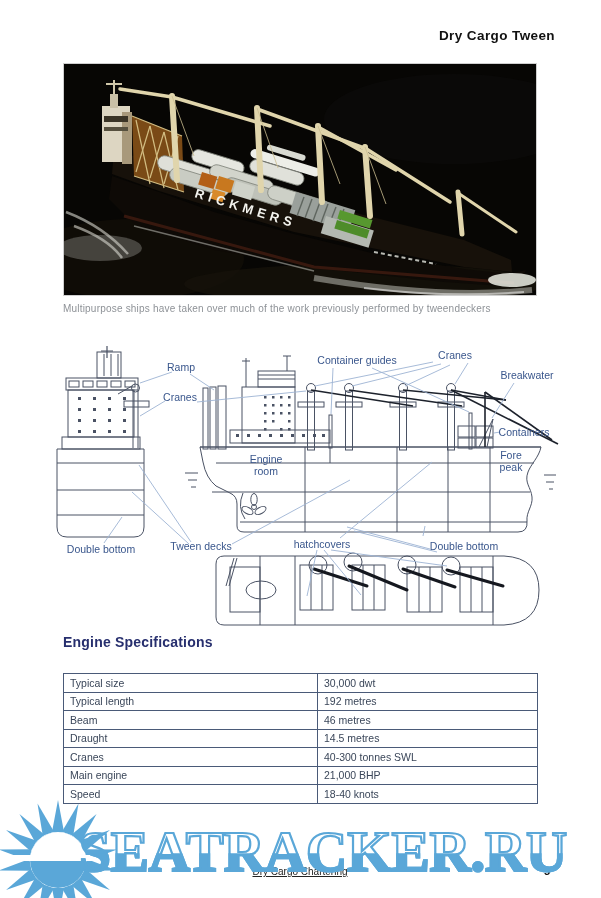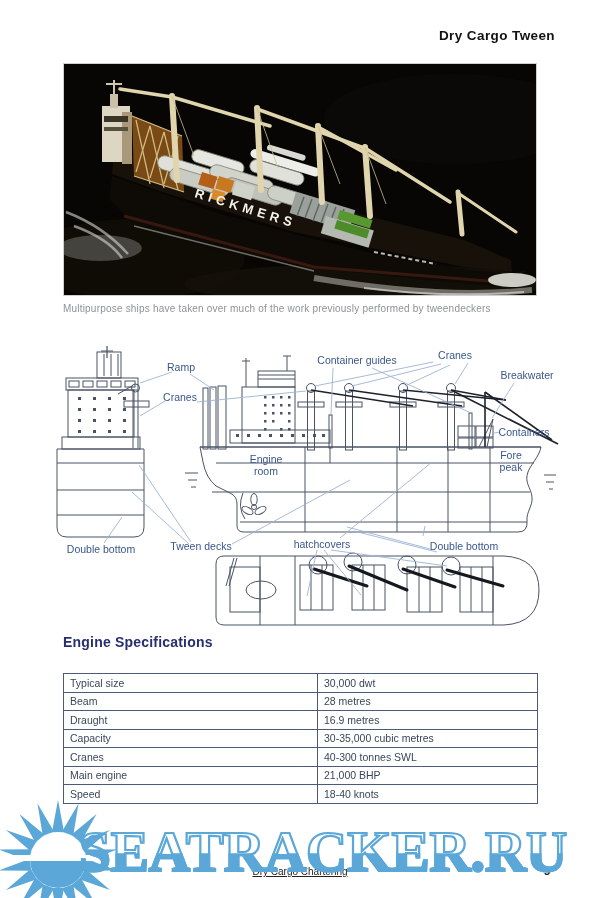--- a/index.html
+++ b/index.html
@@ -390,30 +390,30 @@
 
   <div class="spec-title">Engine Specifications</div>
 
   <table class="spec">
     <tbody id="spec-body">
         <tr>
           <td class="spec-label">Typical size</td>
           <td class="spec-value">30,000 dwt</td>
         </tr>
         <tr>
+          <td class="spec-label">Typical length</td>
+          <td class="spec-value">192 metres</td>
+        </tr>
+        <tr>
           <td class="spec-label">Beam</td>
-          <td class="spec-value">28 metres</td>
+          <td class="spec-value">46 metres</td>
         </tr>
         <tr>
           <td class="spec-label">Draught</td>
-          <td class="spec-value">16.9 metres</td>
-        </tr>
-        <tr>
-          <td class="spec-label">Capacity</td>
-          <td class="spec-value">30-35,000 cubic metres</td>
+          <td class="spec-value">14.5 metres</td>
         </tr>
         <tr>
           <td class="spec-label">Cranes</td>
           <td class="spec-value">40-300 tonnes SWL</td>
         </tr>
         <tr>
           <td class="spec-label">Main engine</td>
           <td class="spec-value">21,000 BHP</td>
         </tr>
         <tr>

